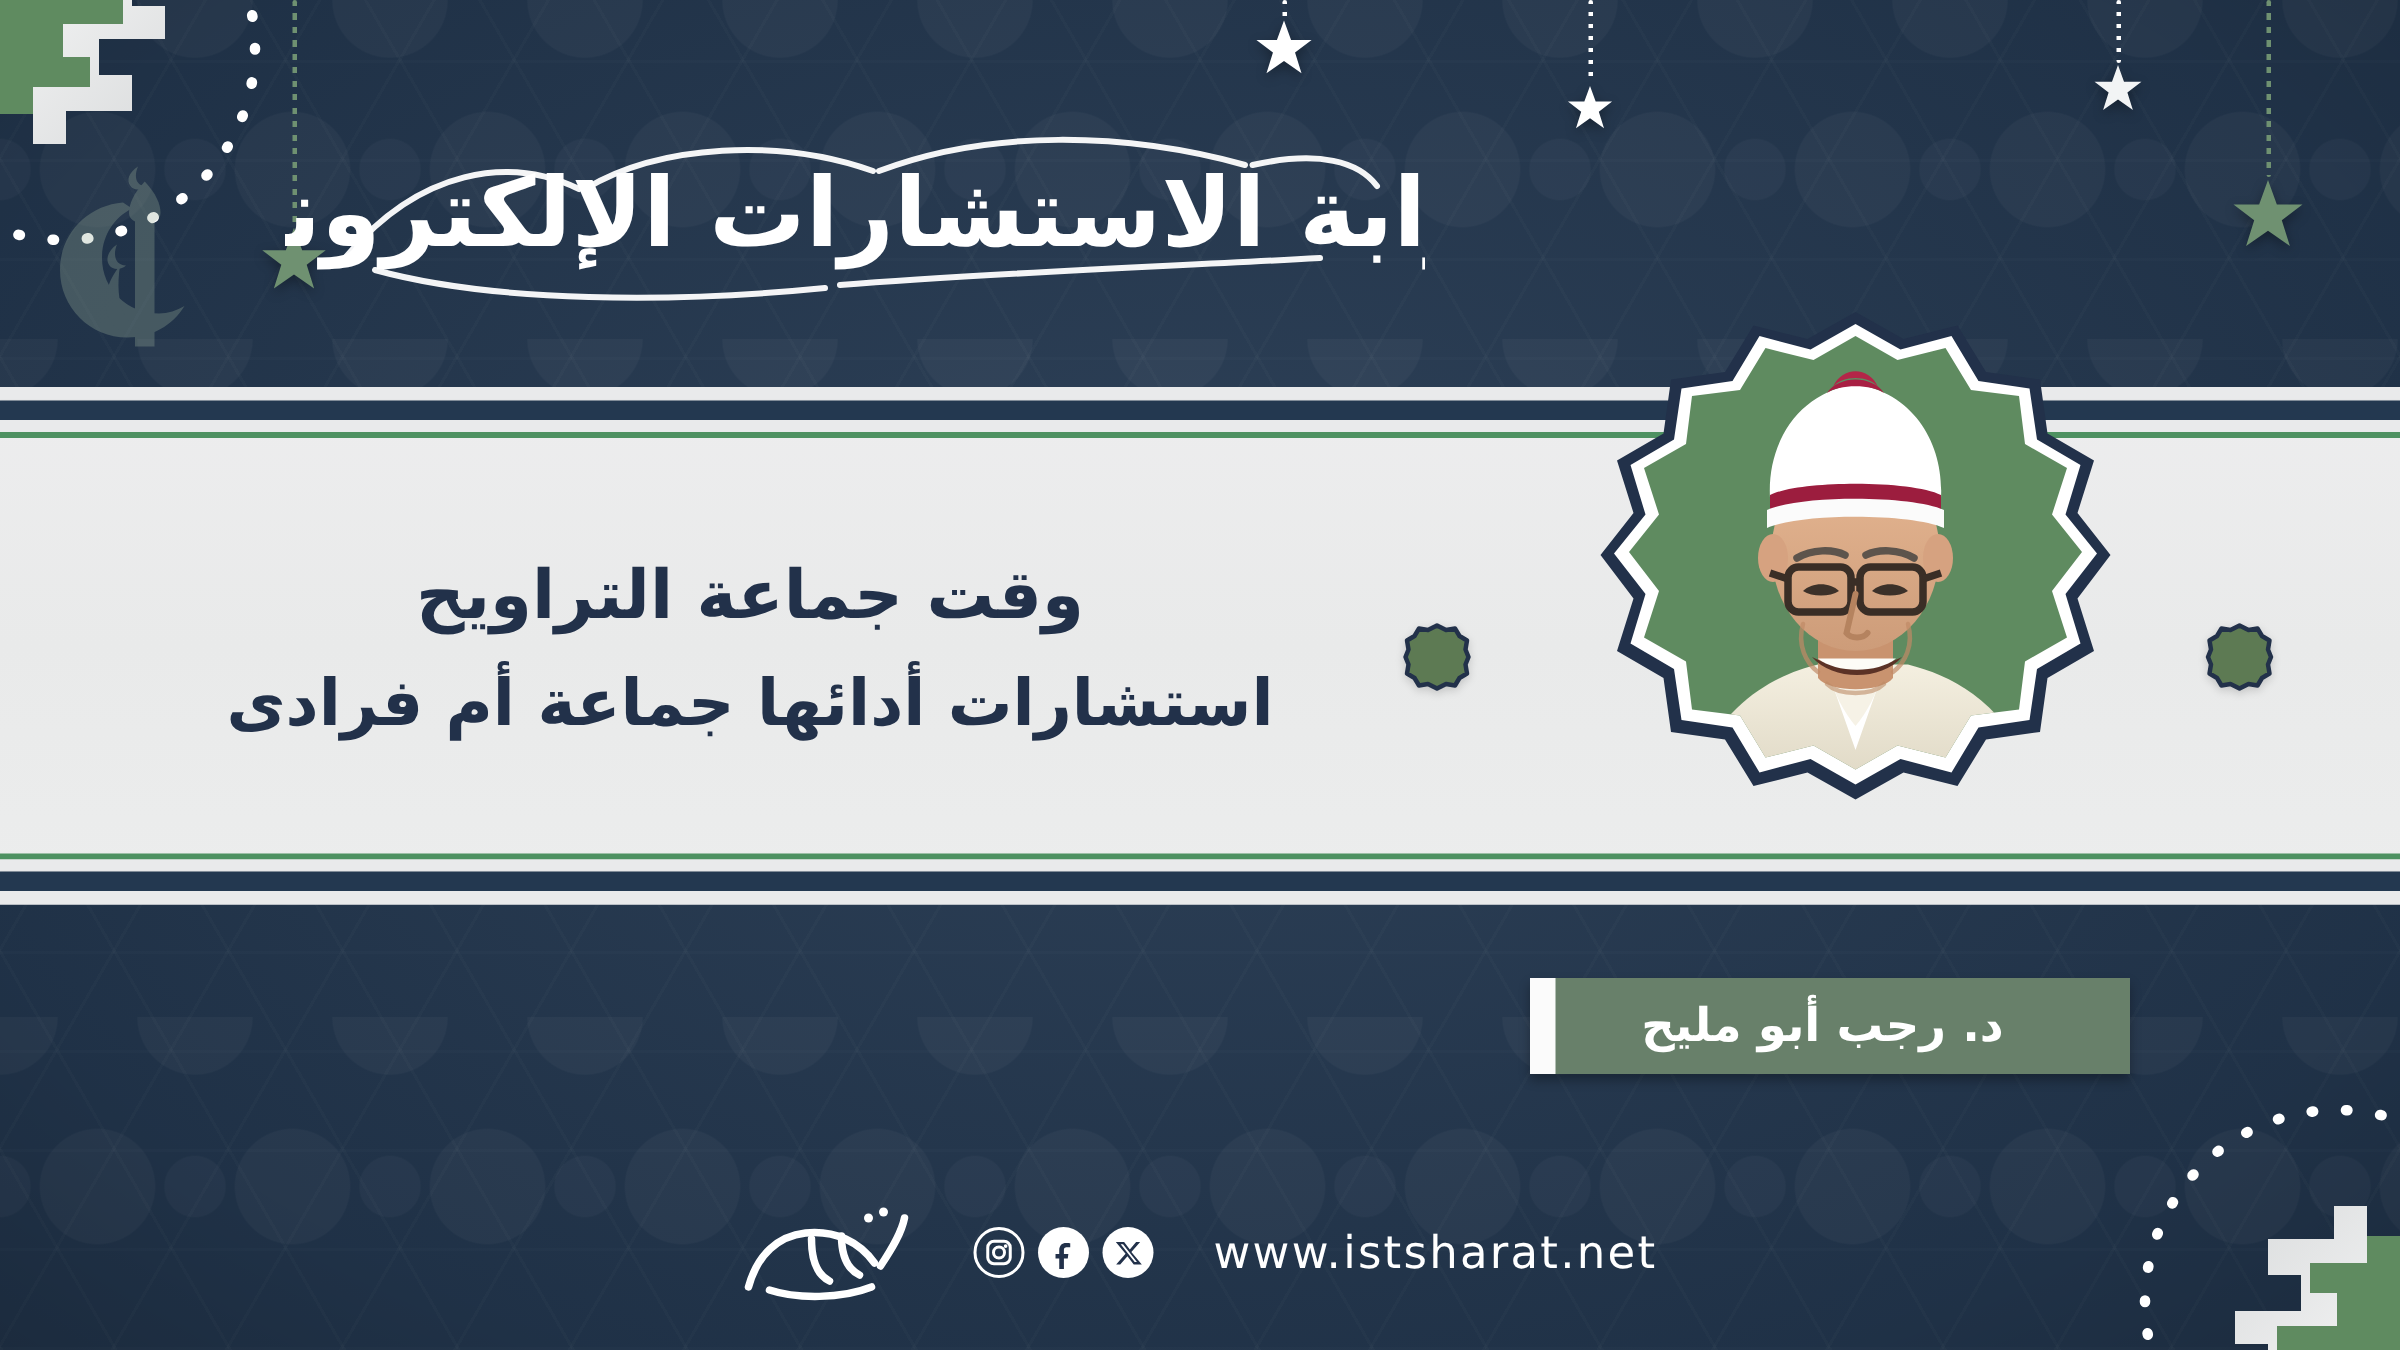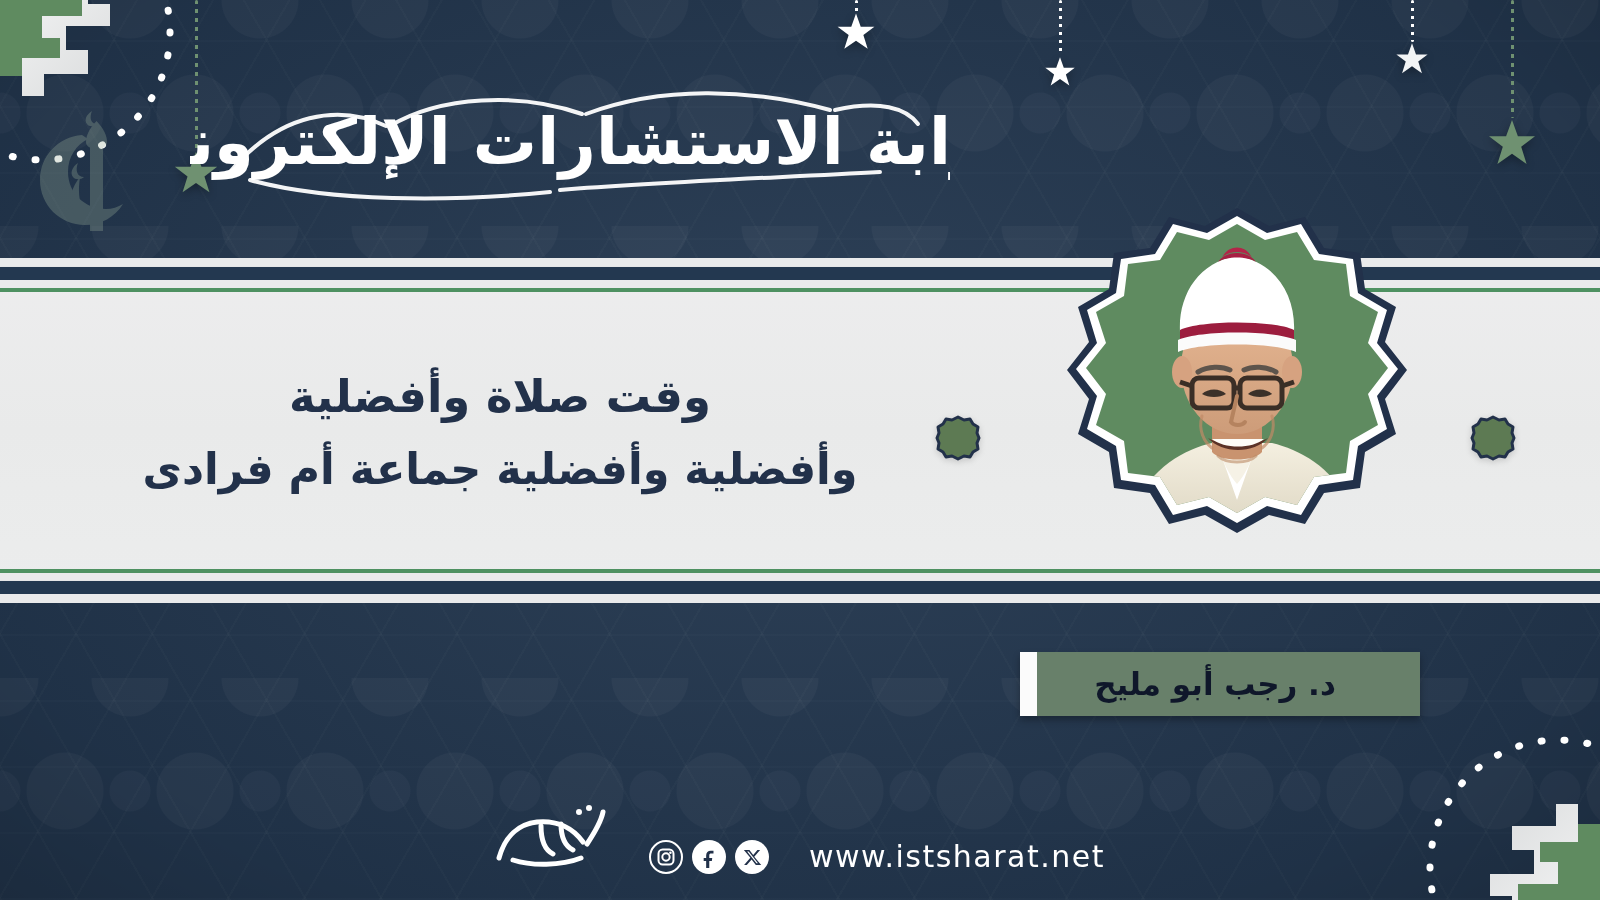--- a/index.html
+++ b/index.html
@@ -168,30 +168,30 @@
   }
   .namebar .tick{
     position:absolute;left:0;top:0;width:17px;height:100%;
     background:#fbfbfb;
   }
   .namebar .nm{
     flex:1;text-align:center;
     direction:rtl;
     font-family:"DejaVu Sans","Liberation Sans",sans-serif;
     font-weight:700;
-    color:#0f172a;
+    color:#ffffff;
     font-size:31px;
     padding-right:10px;
     white-space:nowrap;
   }
 
   
   .footer{
     position:absolute;left:0;right:12px;bottom:26px;
-    display:flex;align-items:flex-end;justify-content:center;
+    display:flex;align-items:center;justify-content:center;
     gap:26px;
   }
   .footer-logo{width:140px;height:78px;}
   .footer-logo svg{width:100%;height:100%;display:block;}
   .socials{display:flex;align-items:center;gap:9px;}
   .soc{
     width:34px;height:34px;border-radius:50%;
     display:flex;align-items:center;justify-content:center;
   }
   .soc svg{display:block;}
@@ -339,22 +339,22 @@
   </div>
   <div class="rosette rosette-right">
     <svg viewBox="0 0 46 46">
       <path d="M23,2 L29,5 L35,4 L38,9 L43,12 L42,18 L44,23 L42,28 L43,34 L38,37 L35,42
                L29,41 L23,44 L17,41 L11,42 L8,37 L3,34 L4,28 L2,23 L4,18 L3,12 L8,9
                L11,4 L17,5 Z" fill="#5d7a53" stroke="#22314a" stroke-width="3" stroke-linejoin="round"></path>
     </svg>
   </div>
 
   <div class="title-wrap">
-    <div class="title-line l1">وقت صلاة وأفضلية</div>
-    <div class="title-line l2">وأفضلية وأفضلية جماعة أم فرادى</div>
+    <div class="title-line l1">وقت جماعة التراويح</div>
+    <div class="title-line l2">استشارات أدائها جماعة أم فرادى</div>
   </div>
 
   <div class="portrait">
     <svg viewBox="0 0 430 420">
       <defs>
         <clipPath id="rosetteClip">
           <path d="M215,24 L243,40 L275,32 L292,60 L324,64 L328,96 L356,112 L346,143
                    L366,168 L346,194 L356,225 L328,241 L324,273 L292,277 L275,305
                    L243,297 L215,313 L187,297 L155,305 L138,277 L106,273 L102,241
                    L74,225 L84,194 L64,168 L84,143 L74,112 L102,96 L106,64 L138,60

